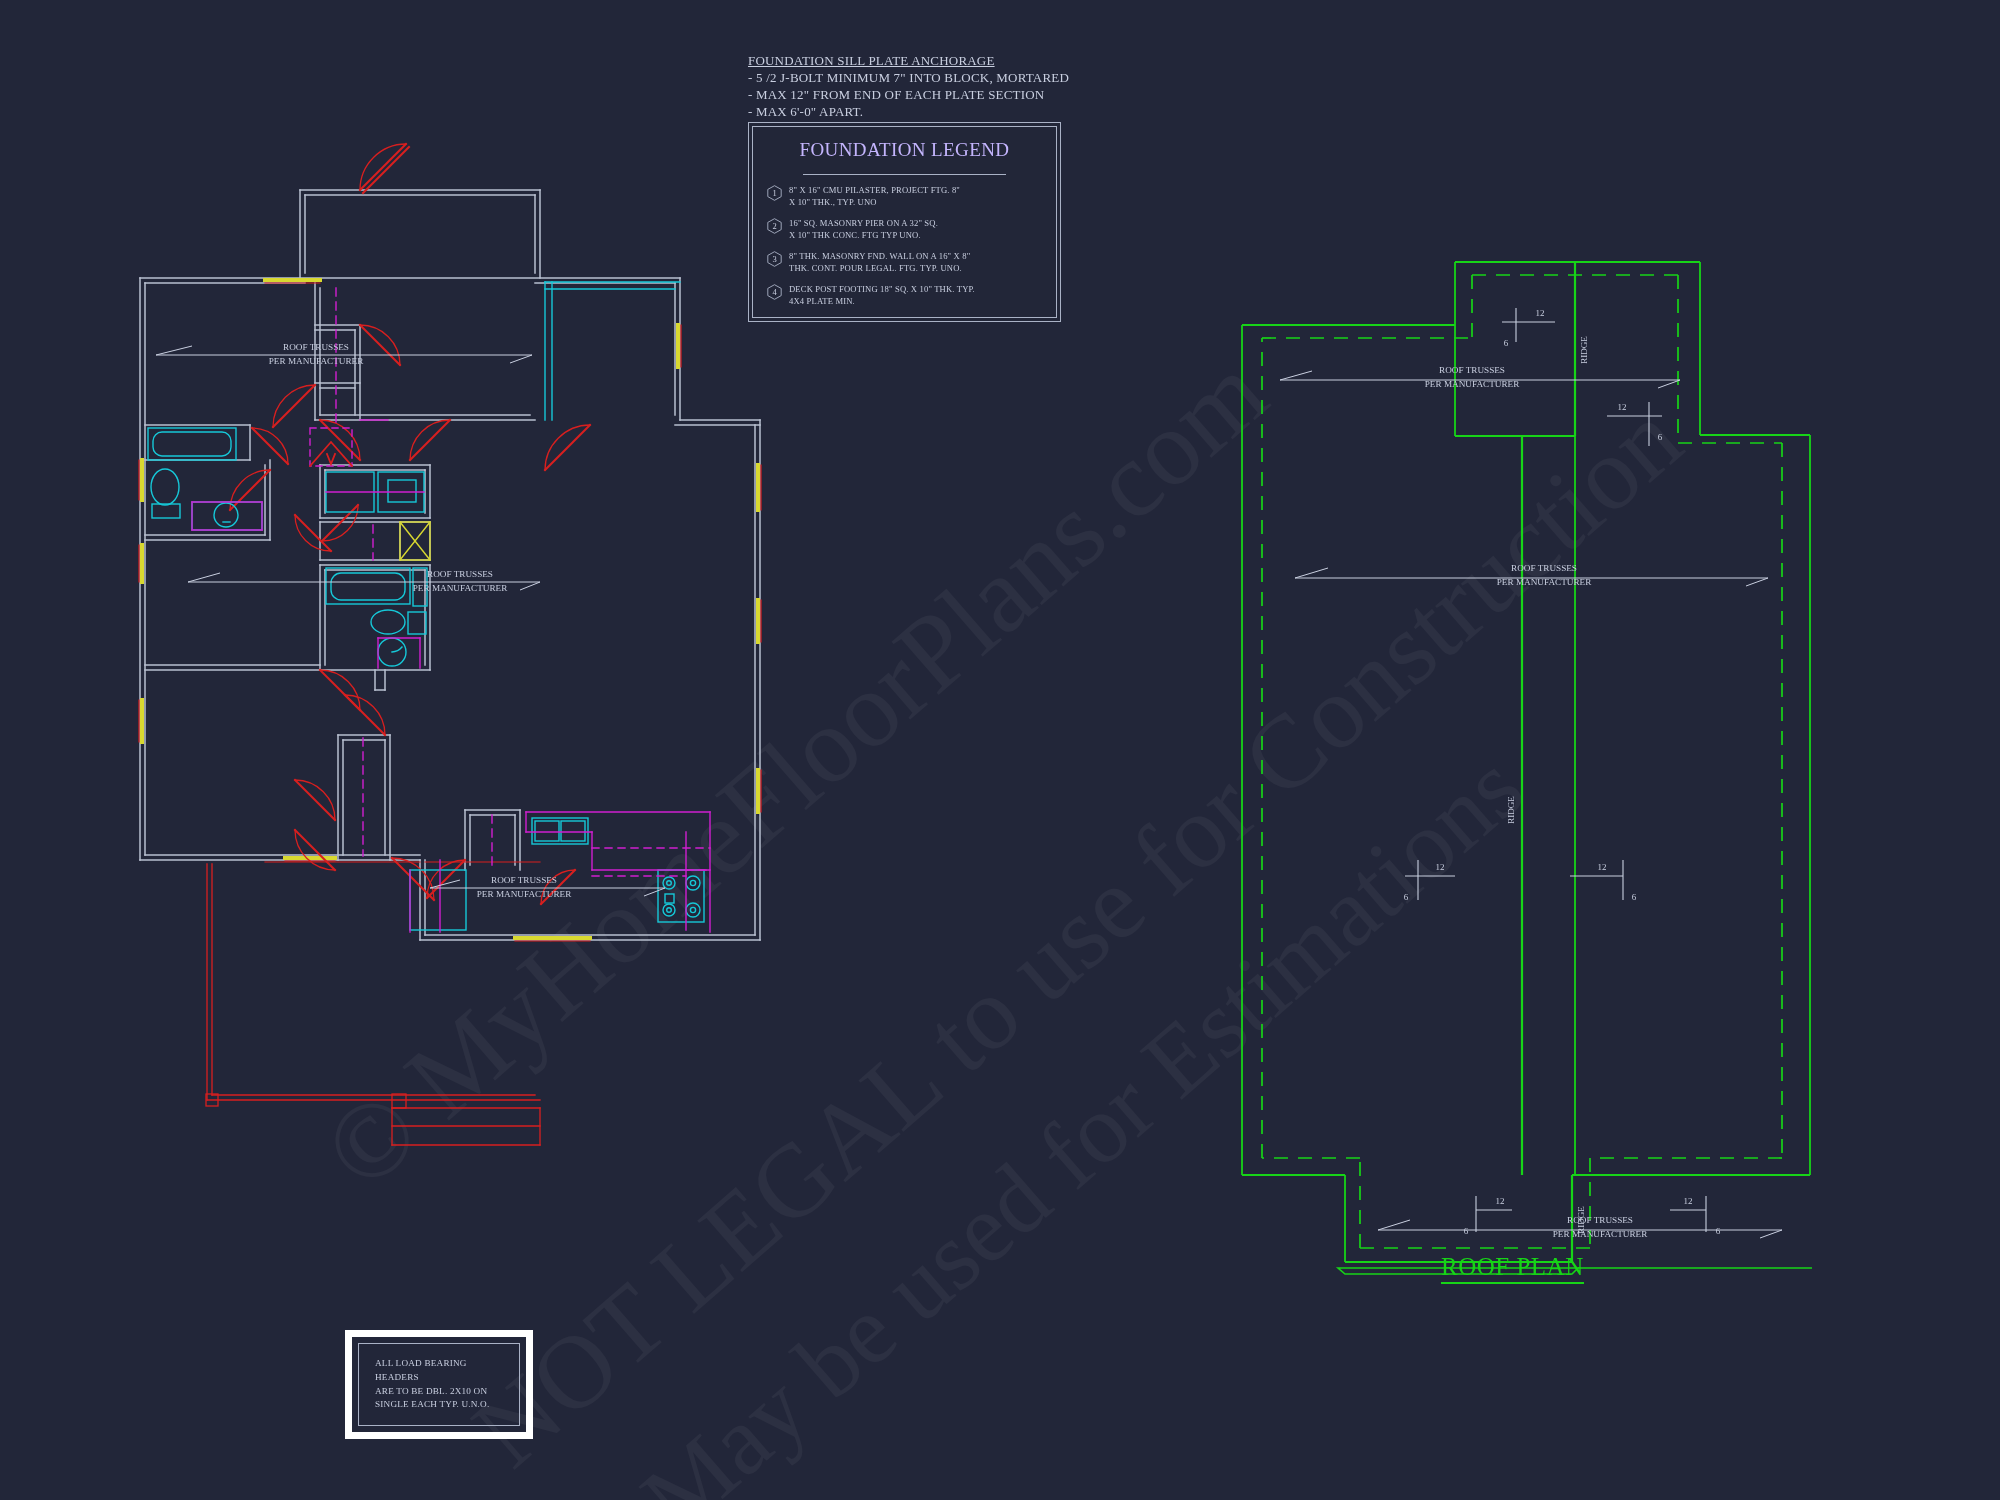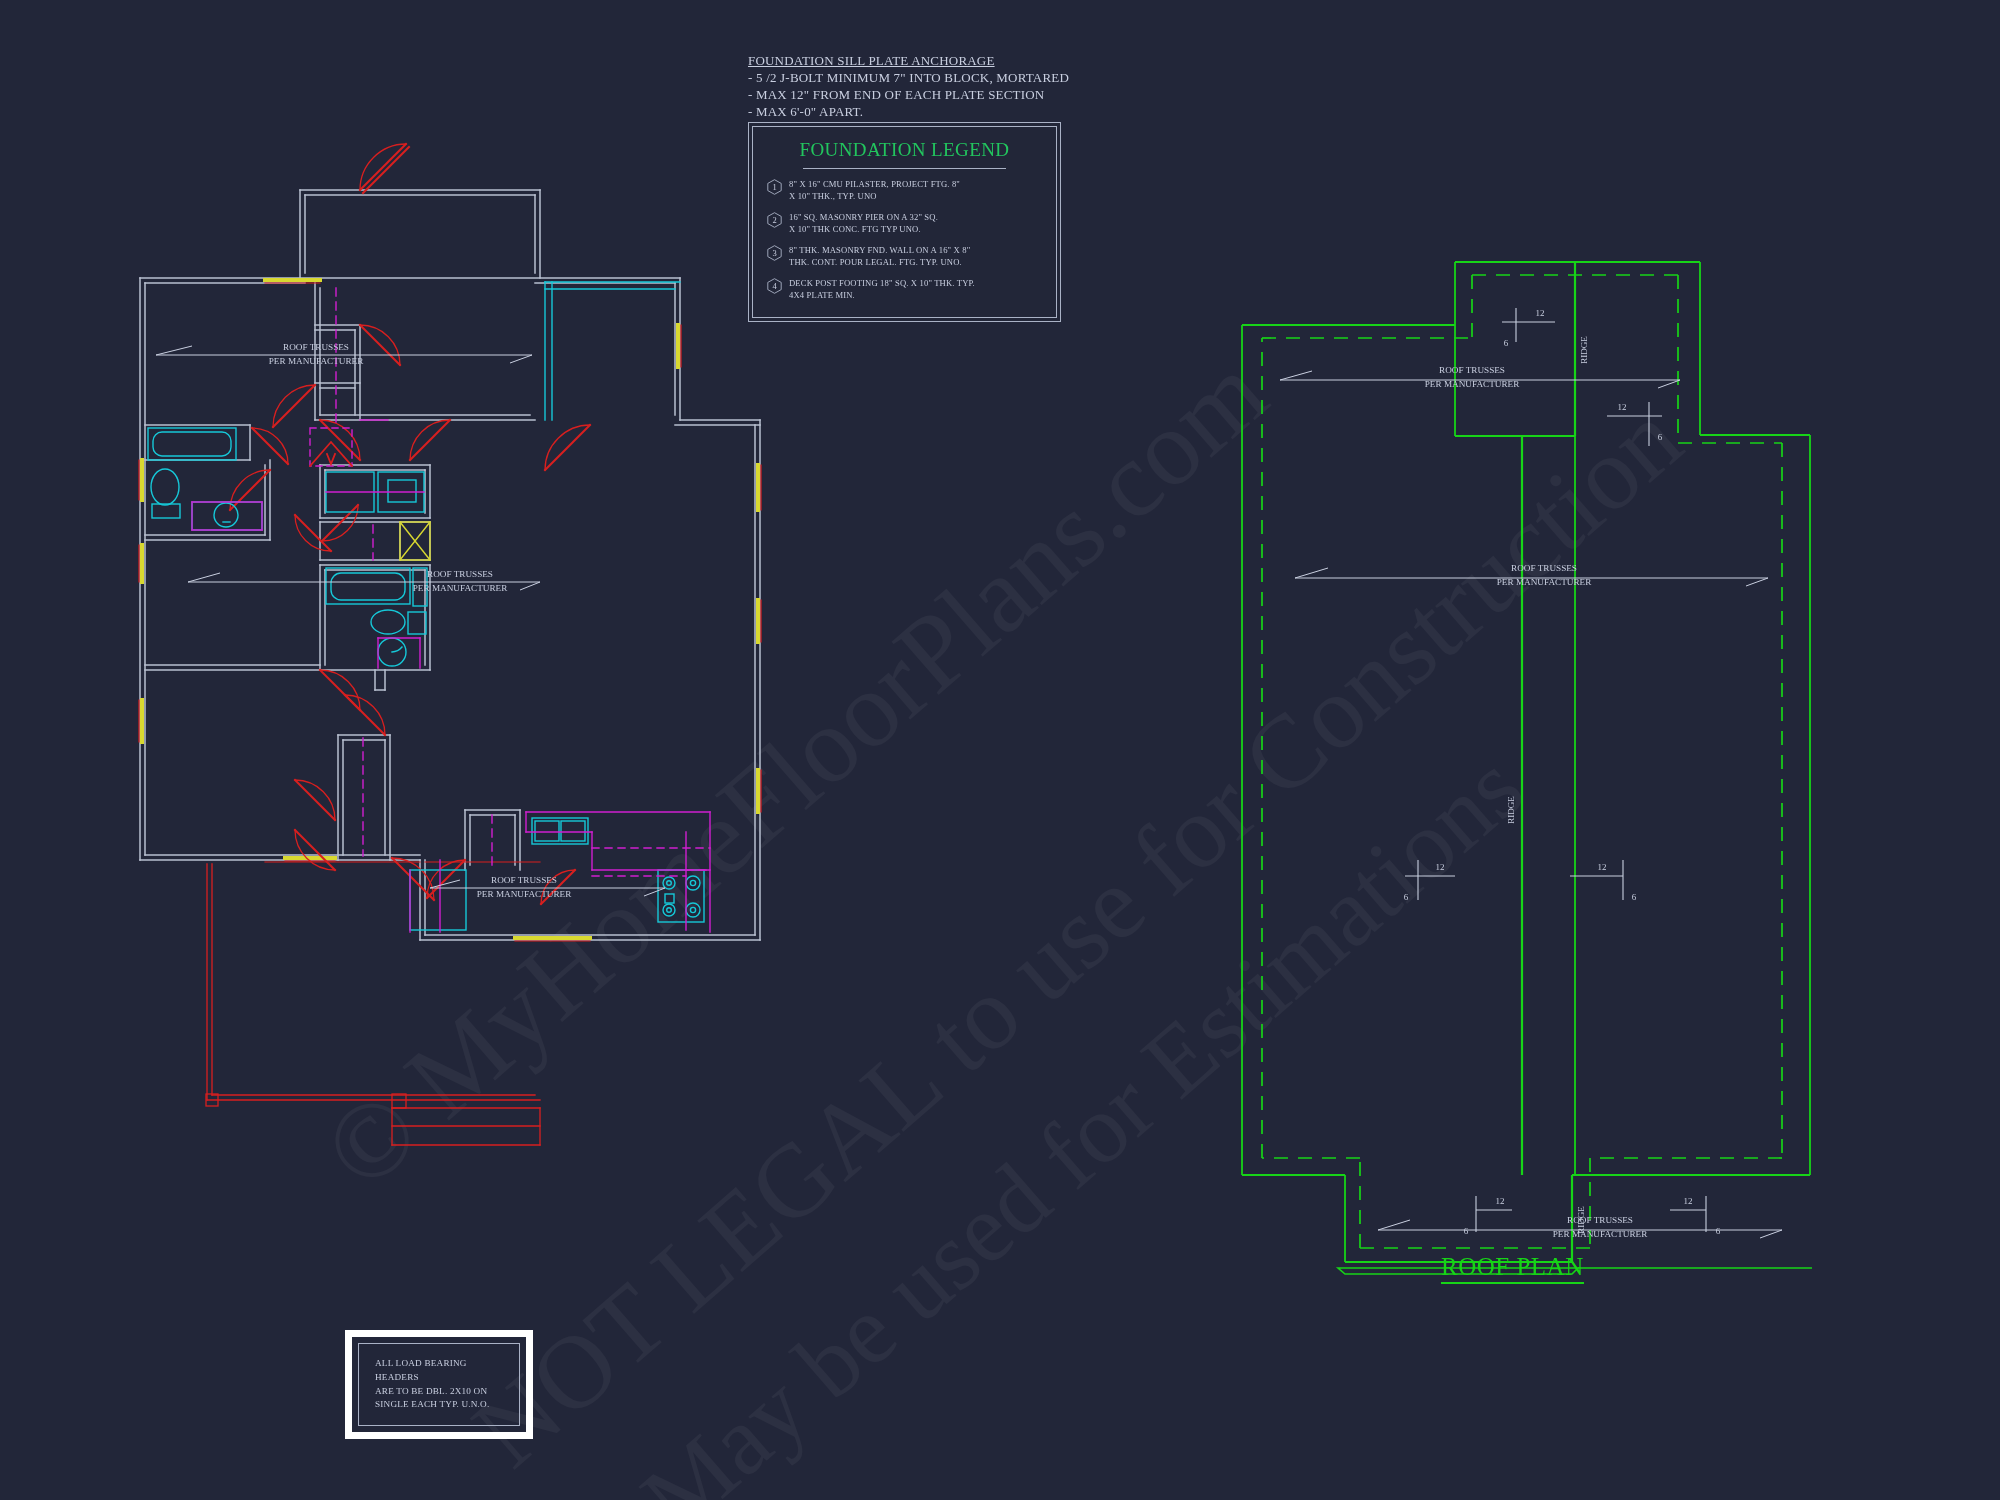--- a/index.html
+++ b/index.html
@@ -16,22 +16,22 @@
   .wm3{font-size:98px;left:620px;top:1470px;transform:rotate(-41deg);transform-origin:0 0;}
 
   
   .note{position:absolute;z-index:8;line-height:1.32;letter-spacing:.2px;}
   .note .hdr{text-decoration:underline;}
 
   
   .legendbox{position:absolute;z-index:8;border:1px solid #aab2c6;
              background:rgba(34,38,57,.55);padding:3px;}
   .legendbox .inner{border:1px solid #aab2c6;padding:10px 14px 12px 14px;height:100%;box-sizing:border-box;}
-  .legendbox h1{margin:2px 0 7px 0;font-size:19px;font-weight:normal;text-align:center;
-                letter-spacing:.4px;color:#22c55e;}
+  .legendbox h1{margin:2px 0 13px 0;font-size:19px;font-weight:normal;text-align:center;
+                letter-spacing:.4px;color:#c4b5fd;}
   .legendbox .rule{height:1px;background:#aab2c6;width:74%;margin:0 auto 9px auto;}
   .legrow{display:flex;align-items:flex-start;margin-bottom:8px;}
   .hex{flex:0 0 auto;width:15px;height:16px;margin-right:7px;margin-top:1px;position:relative;}
   .hex svg{display:block;}
   .legtxt{font-size:8.6px;line-height:1.45;letter-spacing:.15px;color:#c9cfe0;}
 
   .headerbox{position:absolute;z-index:8;border:7px solid #ffffff;padding:6px;}
   .headerbox .inner{border:1px solid #aab2c6;padding:13px 16px;}
   .headerbox .t{font-size:9.2px;line-height:1.5;letter-spacing:.2px;}
 

